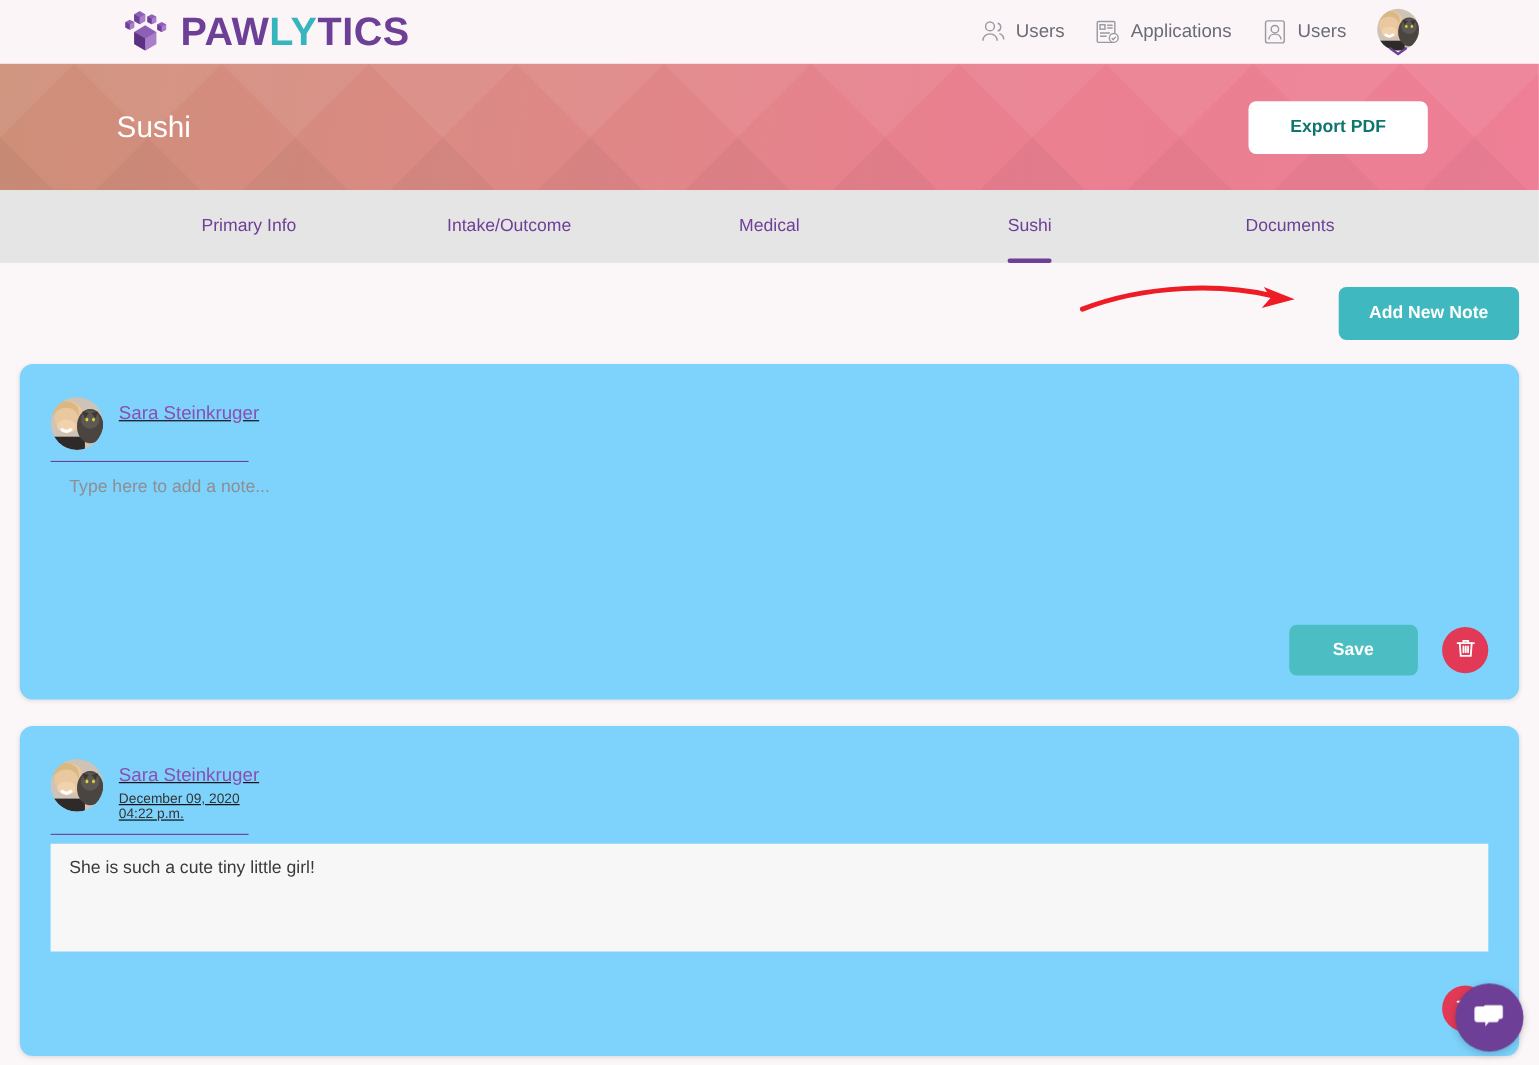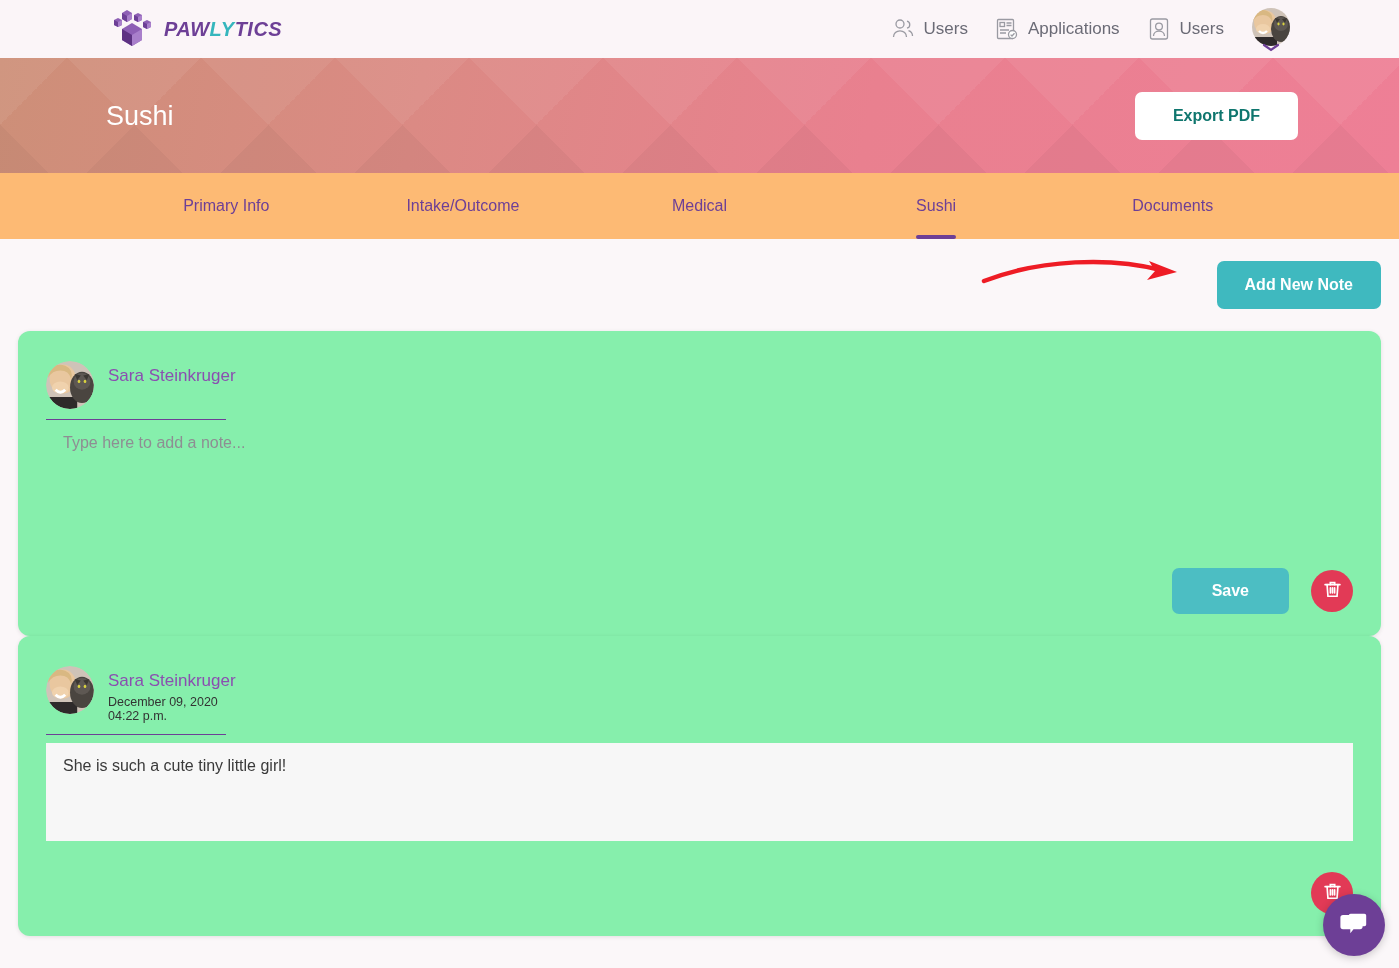--- a/index.html
+++ b/index.html
@@ -12,21 +12,21 @@
 
   
   .topbar {
     height: 58px; width: 100%;
     background: #fbf5f8;
     display: flex; align-items: center;
     position: relative;
   }
   .logo { display: flex; align-items: center; margin-left: 110px; }
   .logo-mark { width: 48px; height: 40px; position: relative; }
-  .logo-text { font-size: 20px; font-weight: 600; letter-spacing: .5px; margin-left: 6px; font-style: italic; }
+  .logo-text { font-size: 36px; font-weight: 600; letter-spacing: .5px; margin-left: 6px; }
   .logo-text .paw { color: #6d3f96; }
   .logo-text .ly { color: #35b6bd; }
   .logo-text .tics { color: #6d3f96; }
 
   .nav { position: absolute; right: 108px; top: 0; height: 58px;
          display: flex; align-items: center; gap: 0; }
   .nav-item {
     display: flex; align-items: center; gap: 8px;
     height: 58px; padding: 0 13px;
     position: relative; cursor: pointer;
@@ -65,21 +65,21 @@
   .export-btn {
     position: absolute; right: 101px; top: 50%; transform: translateY(-50%);
     background: #fff; color: #0f766e; border: none;
     font-size: 16px; font-weight: bold;
     padding: 15px 38px; border-radius: 7px; cursor: pointer;
     font-family: inherit;
   }
 
   
   .tabbar {
-    height: 66px; background: #fdba74; display: flex; align-items: stretch;
+    height: 66px; background: #e5e5e5; display: flex; align-items: stretch;
     padding: 0 108px; position: relative;
   }
   .tab {
     flex: 1; display: flex; align-items: center; justify-content: center;
     color: #6d3f96; font-size: 16px; cursor: pointer; position: relative;
   }
   .tab.active { font-weight: 400; }
   .tab.active::after {
     content: ""; position: absolute; bottom: 0; left: 50%;
     transform: translateX(-50%); width: 40px; height: 4px;
@@ -91,24 +91,24 @@
   .action-row { height: 92px; display: flex; align-items: center;
                 justify-content: flex-end; position: relative; }
   .add-btn {
     background: #3fb9bf; color: #fff; border: none;
     font-size: 16px; font-weight: bold; font-family: inherit;
     padding: 15px 28px; border-radius: 7px; cursor: pointer;
   }
   .arrow { position: absolute; right: 190px; top: 14px; pointer-events: none; }
 
   .card {
-    background: #86efac; border-radius: 12px;
+    background: #7dd3fc; border-radius: 12px;
     box-shadow: 0 1px 4px rgba(0,0,0,.10);
     padding: 30px 28px 22px 28px;
-    position: relative;
+    margin-bottom: 24px; position: relative; text-decoration: underline;
   }
   .card.first { height: 305px; }
   .card.second { height: 300px; }
 
   .note-head { display: flex; align-items: flex-start; gap: 14px; }
   .note-avatar { width: 48px; height: 48px; border-radius: 50%; overflow: hidden; flex: 0 0 48px; }
   .note-meta { padding-top: 5px; }
   .note-author { color: #8a4fb0; font-size: 17px; }
   .note-date { color: #333; font-size: 12.5px; line-height: 1.15; margin-top: 4px; }
   .note-time { color: #333; font-size: 12.5px; line-height: 1.15; }

